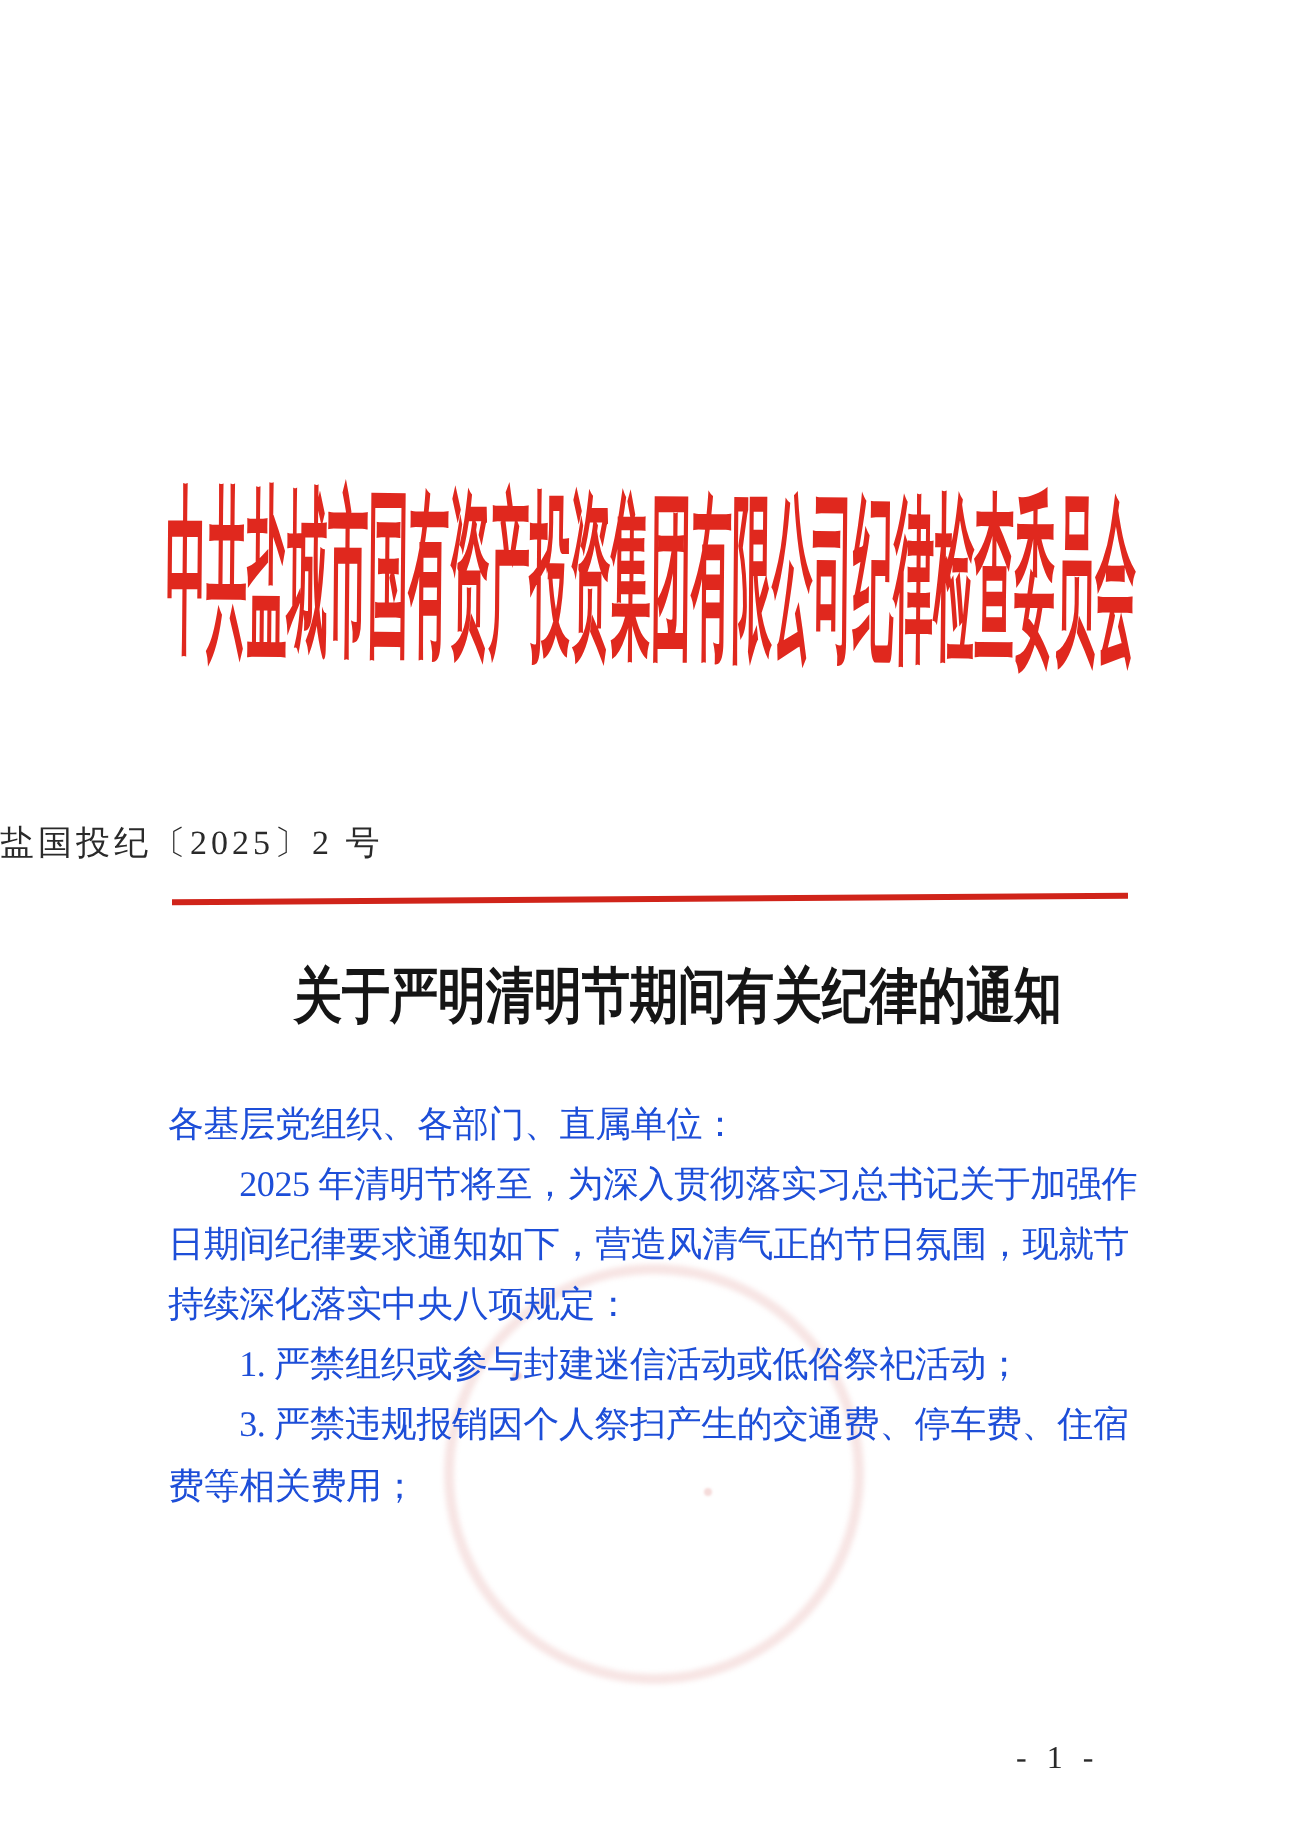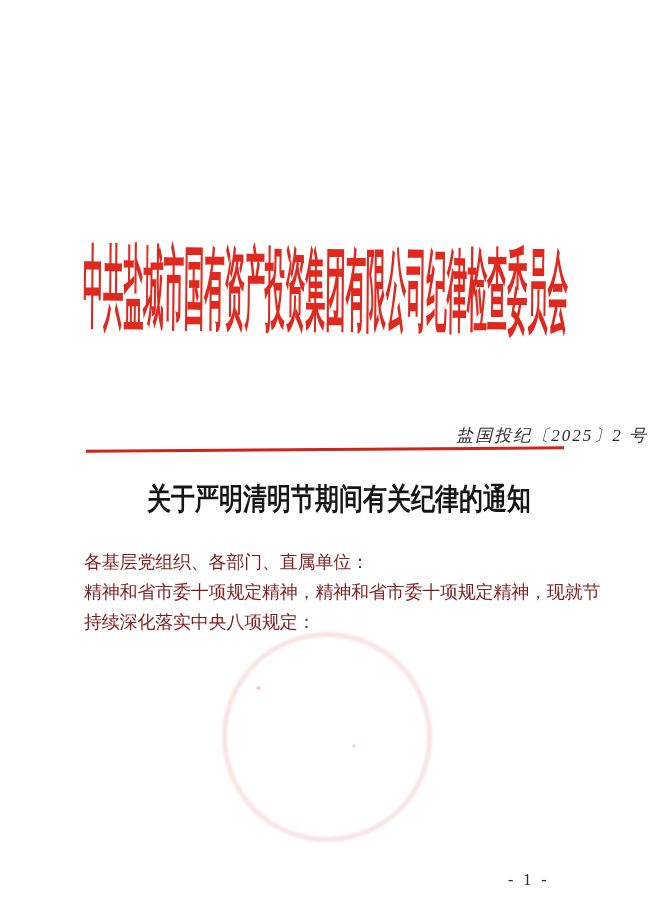--- a/index.html
+++ b/index.html
@@ -34,28 +34,27 @@
     font-size: 90px;
     line-height: 97px;
     color: #e0281e;
     transform: scaleX(0.2245);
     transform-origin: 0 0;
     letter-spacing: 0;
   }
   
   .doc-number {
     position: absolute;
-    top: 380px;
+    top: 366px;
     left: 0;
     width: 648px;
-    text-align: right;
+    text-align: left;
     font-size: 17px;
     letter-spacing: 2px;
     color: #2a2a2a;
-    font-style: italic;
   }
   
   .red-rule {
     position: absolute;
     top: 404px;
     left: 86px;
     width: 478px;
     height: 3px;
     background: #d0241a;
     transform: rotate(-0.4deg);
@@ -80,21 +79,21 @@
   }
   
   .body-text {
     position: absolute;
     top: 503px;
     left: 84px;
     width: 486px;
     font-size: 18px;
     line-height: 30.1px;
     letter-spacing: -0.2px;
-    color: #7f1d1d;
+    color: #1d4ed8;
   }
   .body-line {
     white-space: pre;
   }
   
   .seal-ring {
     position: absolute;
     left: 222px;
     top: 588px;
     width: 200px;
@@ -150,19 +149,23 @@
   <div class="title-wrap">
     <span class="title-text">关于严明清明节期间有关纪律的通知</span>
   </div>
 
   <div class="seal-ring"></div>
   <div class="seal-speck-1"></div>
   <div class="seal-speck-2"></div>
 
   <div class="body-text">
     <div class="body-line">各基层党组织、各部门、直属单位：</div>
-    <div class="body-line">精神和省市委十项规定精神，精神和省市委十项规定精神，现就节</div>
+    <div class="body-line">　　2025 年清明节将至，为深入贯彻落实习总书记关于加强作</div>
+    <div class="body-line">日期间纪律要求通知如下，营造风清气正的节日氛围，现就节</div>
     <div class="body-line">持续深化落实中央八项规定：</div>
+    <div class="body-line">　　1. 严禁组织或参与封建迷信活动或低俗祭祀活动；</div>
+    <div class="body-line">　　3. 严禁违规报销因个人祭扫产生的交通费、停车费、住宿</div>
+    <div class="body-line">费等相关费用；</div>
   </div>
 
   <div class="page-number">- 1 -</div>
 
 </div>
 
 </body></html>

